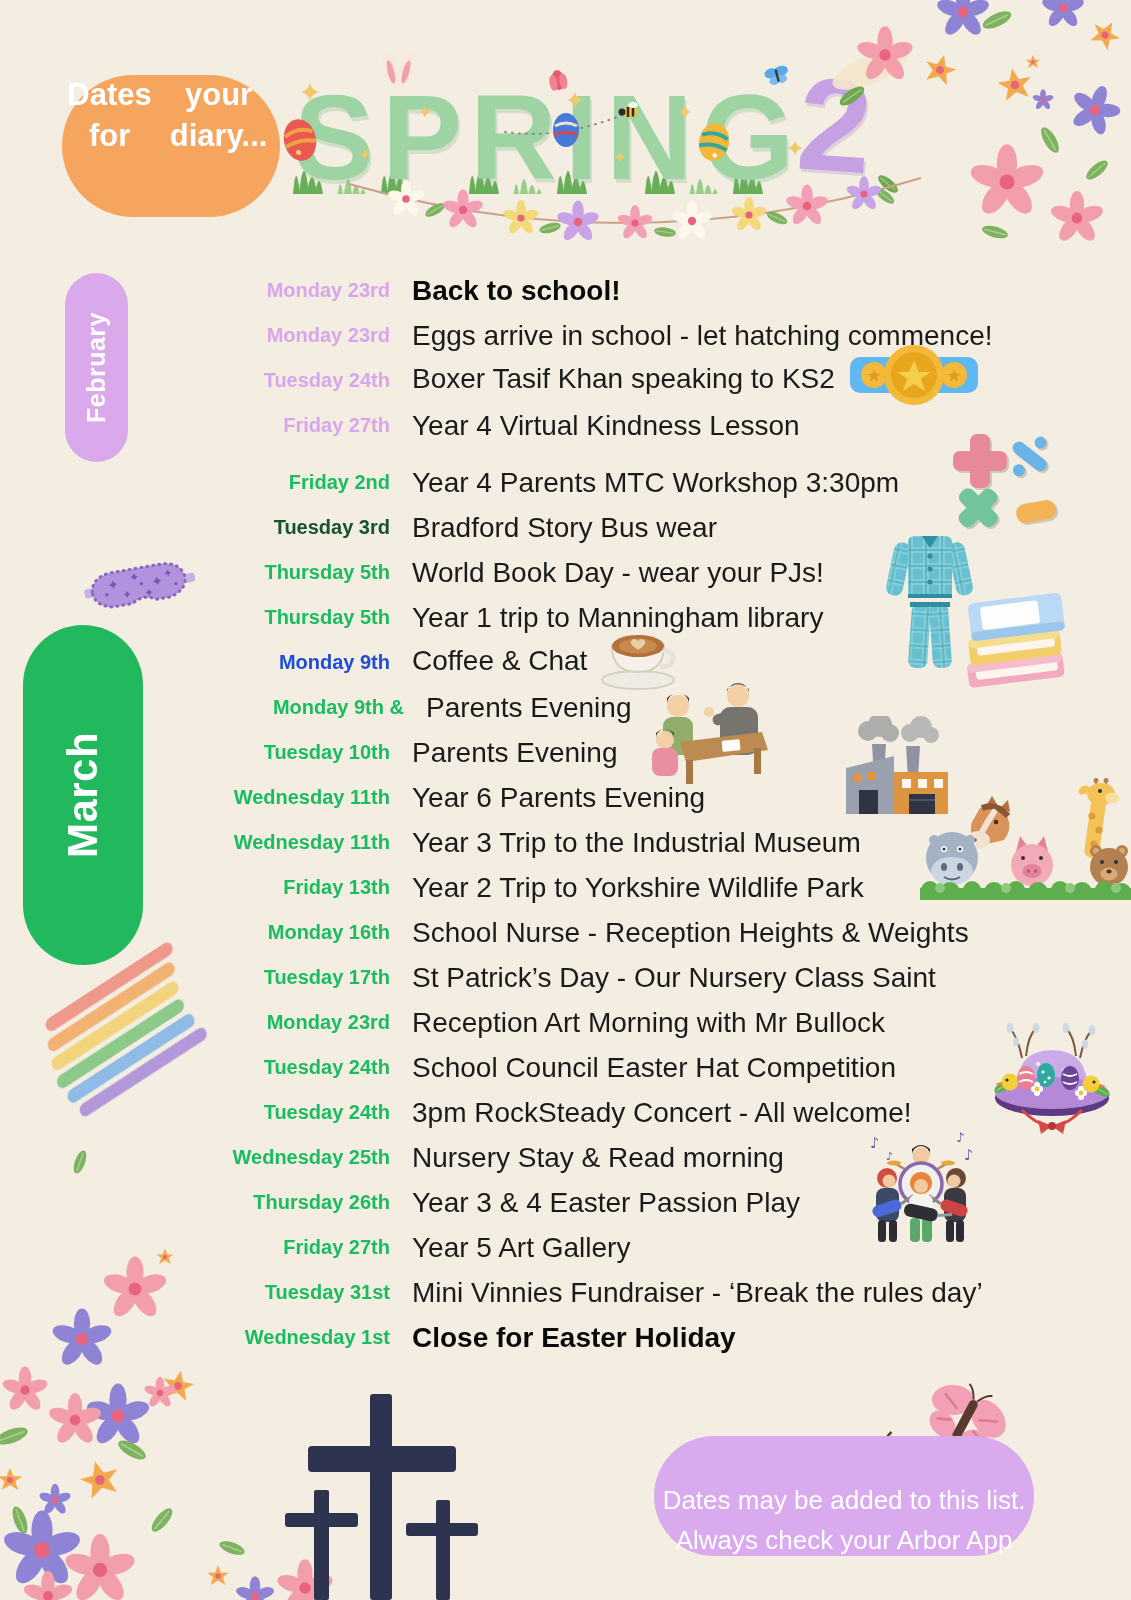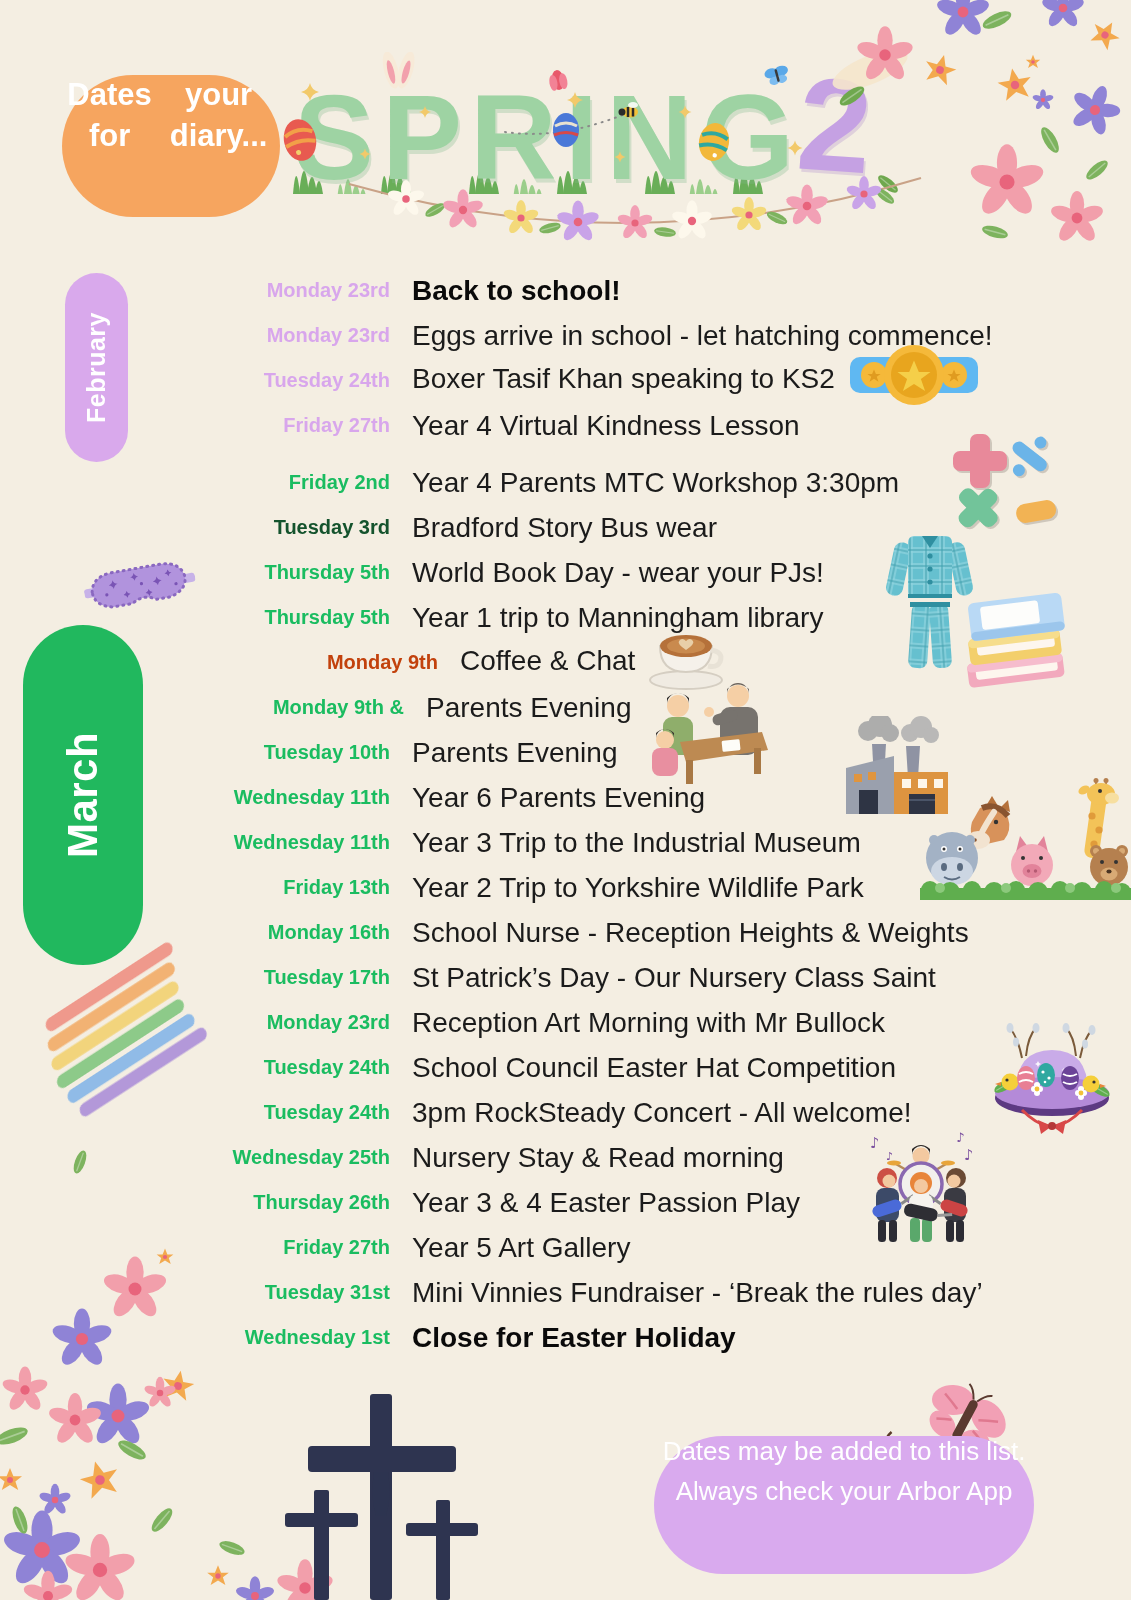--- a/index.html
+++ b/index.html
@@ -28,22 +28,22 @@
   .date{width:390px;text-align:right;font-weight:700;font-size:20px;flex:none;}
   .text{margin-left:22px;font-size:28px;color:#1b1b1b;white-space:nowrap;}
   .row.bold .text{font-weight:700;color:#0a0a0a;}
   .inline-icon{display:inline-block;vertical-align:middle;margin-left:13px;position:relative;top:-2px;}
 
   .abs{position:absolute;}
   .rainbow{position:absolute;left:46px;top:984px;width:150px;height:132px;transform:rotate(-33deg) skewX(-10deg);opacity:.85;}
   .rainbow div{width:150px;height:13px;border-radius:7px;margin-bottom:5px;filter:blur(.6px);}
 
   
-  .note{position:absolute;left:654px;top:1436px;width:380px;height:138px;border-radius:70px;
-    display:flex;flex-direction:column;align-items:center;justify-content:flex-start;gap:9px;
+  .note{position:absolute;left:654px;top:1436px;width:380px;height:120px;border-radius:70px;
+    display:flex;flex-direction:column;align-items:center;justify-content:flex-end;gap:9px;
     color:#fff;font-size:26px;text-align:center;}
 </style>
 </head>
 <body>
 
 <svg width="0" height="0" style="position:absolute" aria-hidden="true">
 <defs>
   <g id="f5">
     <ellipse cx="0" cy="-9" rx="4.8" ry="9"></ellipse>
     <ellipse cx="0" cy="-9" rx="4.8" ry="9" transform="rotate(72)"></ellipse>
@@ -232,21 +232,21 @@
     </div>
       <div class="row">
       <span class="date" style="color: rgb(26, 188, 96);">Thursday 5th</span>
       <span class="text">World Book Day - wear your PJs!</span>
     </div>
       <div class="row">
       <span class="date" style="color: rgb(26, 188, 96);">Thursday 5th</span>
       <span class="text">Year 1 trip to Manningham library</span>
     </div>
       <div class="row">
-      <span class="date" style="color: #c2410c; padding-left: 48px;">Monday 9th</span>
+      <span class="date" style="color: #1d4ed8;">Monday 9th</span>
       <span class="text">Coffee &amp; Chat<span class="inline-icon"><svg width="80" height="66" viewBox="0 0 80 66">
     <ellipse cx="38" cy="56" rx="36" ry="9" fill="#f0ebe2" stroke="#d5cec2" stroke-width="2"></ellipse>
     <path d="M12 22 Q12 48 38 48 Q64 48 64 22 Z" fill="#f5f1ea" stroke="#d5cec2" stroke-width="2"></path>
     <path d="M63 26 Q76 28 72 38 Q69 44 60 42" fill="none" stroke="#e8e2d6" stroke-width="5"></path>
     <ellipse cx="38" cy="22" rx="26" ry="11" fill="#b5713a"></ellipse>
     <ellipse cx="38" cy="22" rx="19" ry="7.5" fill="#c98a4e"></ellipse>
     <path d="M38 17 q-4 -4 -7 0 q-2 3 7 9 q9 -6 7 -9 q-3 -4 -7 0" fill="#e8cfa8"></path>
             </svg></span></span>
     </div>
       <div class="row">

